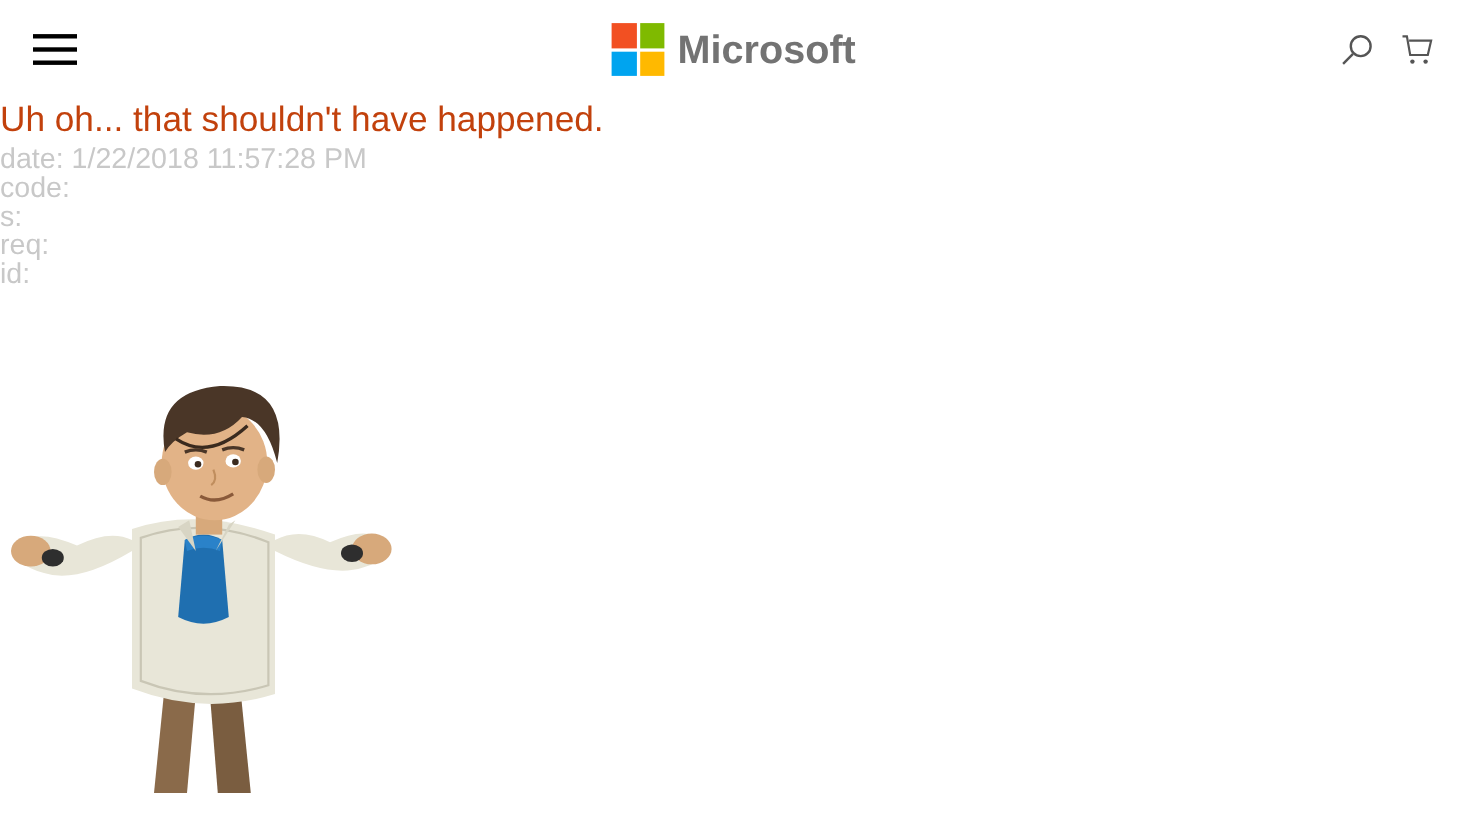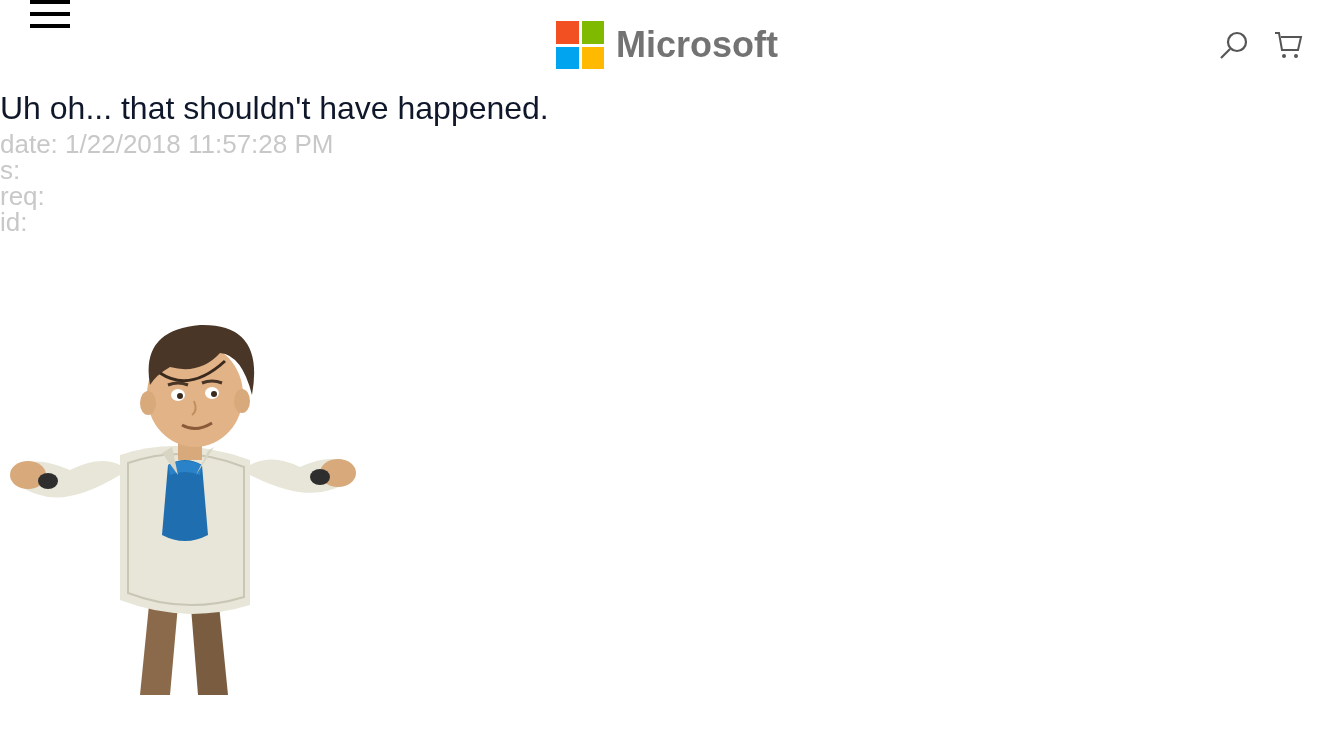--- a/index.html
+++ b/index.html
@@ -8,20 +8,21 @@
       background: #fff;
       width: 1334px;
       height: 750px;
       overflow: hidden;
       position: relative;
     }
     .header {
       width: 100%;
       height: 90px;
       display: flex;
+      align-items: center;
       justify-content: space-between;
       padding: 0 30px;
       position: relative;
       gap: 32px;
     }
     .hamburger {
       width: 40px;
       height: 28px;
       display: flex;
       flex-direction: column;
@@ -73,21 +74,21 @@
       color: #555;
     }
     .icon-btn svg { width: 100%; height: 100%; display: block; }
     .content {
       padding: 0 0 0 0;
       position: relative;
     }
     .err-heading {
       font-size: 32px;
       font-weight: 400;
-      color: #0f172a;
+      color: #c2410c;
       line-height: 1.15;
     }
     .err-meta {
       font-size: 26px;
       font-weight: 400;
       color: #c8c8c8;
       line-height: 1.0;
       margin-top: 4px;
     }
     .err-meta div { line-height: 1.0; }
@@ -142,20 +143,24 @@
 
 <div class="content">
   <div class="err-heading">Uh oh... that shouldn't have happened.</div>
 
   <div class="err-meta">
     <div>
       <span>date:</span>
       <span>1/22/2018 11:57:28 PM</span>
     </div>
     <div>
+      <span>code:</span>
+      <span></span>
+    </div>
+    <div>
       <span>s:</span>
       <span></span>
     </div>
     <div>
       <span>req:</span>
       <span></span>
     </div>
     <div>
       <span>id:</span>
       <span></span>

